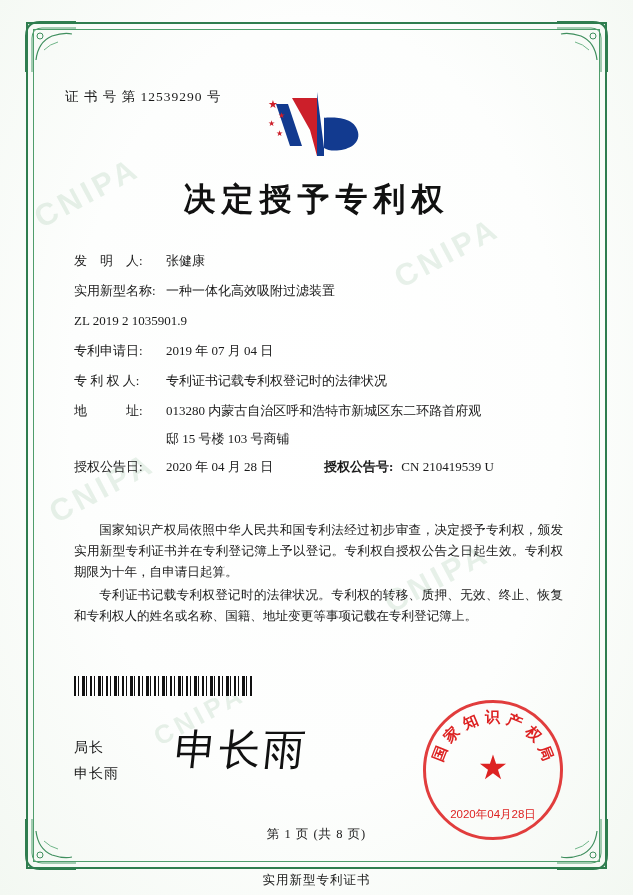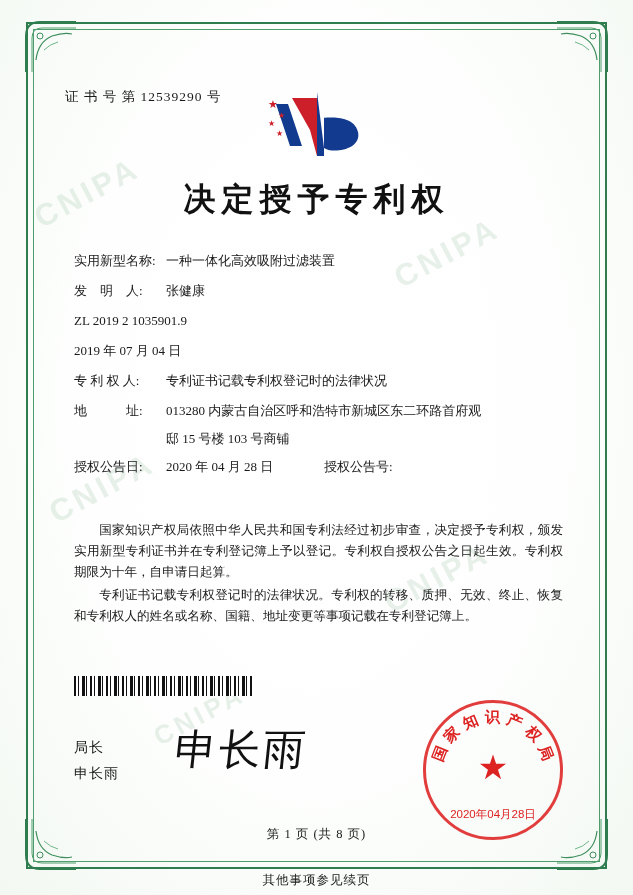--- a/index.html
+++ b/index.html
@@ -97,21 +97,21 @@
   .frow{display:flex;align-items:flex-start;}
   .flabel{
     width:92px;flex:0 0 92px;
     letter-spacing:0px;
     white-space:nowrap;
   }
   .fvalue{flex:1;}
   .frow2{display:flex;}
   .col-left{flex:0 0 250px;display:flex;}
   .col-right{display:flex;}
-  .col-right .flabel{width:auto;flex:0 0 auto;padding-right:8px;}
+  .col-right .flabel{width:auto;flex:0 0 auto;padding-right:8px;font-weight:bold;}
   .addr-second{padding-left:92px;line-height:26px;font-family:Liberation Serif, serif;}
 
   
   .paras{
     position:absolute;left:74px;right:70px;top:520px;
     font-size:12.6px;
     line-height:21px;
     text-align:justify;
   }
   .paras p{margin:0 0 2px 0;text-indent:2em;}
@@ -688,34 +688,35 @@
         <text x="14" y="48" font-size="8">★</text>
       </g>
     </svg>
   </div>
 
   <div class="title">决定授予专利权</div>
 
   <div class="fields">
 
     <div class="frow">
+      <div class="flabel">发　明　人:</div>
+      <div class="fvalue">张健康</div>
+    </div>
+
+    <div class="frow">
       <div class="flabel">实用新型名称:</div>
       <div class="fvalue">一种一体化高效吸附过滤装置</div>
     </div>
 
     <div class="frow">
-      <div class="flabel">发　明　人:</div>
-      <div class="fvalue">张健康</div>
-    </div>
-
-    <div class="frow">
       <div class="fvalue">ZL 2019 2 1035901.9</div>
     </div>
 
     <div class="frow">
+      <div class="flabel">专利申请日:</div>
       <div class="fvalue">2019 年 07 月 04 日</div>
     </div>
 
     <div class="frow">
       <div class="flabel">专 利 权 人:</div>
       <div class="fvalue">专利证书记载专利权登记时的法律状况</div>
     </div>
 
     <div class="frow">
       <div class="flabel">地　　　址:</div>
@@ -723,20 +724,21 @@
     </div>
     <div class="addr-second">邸 15 号楼 103 号商铺</div>
 
     <div class="frow2">
       <div class="col-left">
         <div class="flabel">授权公告日:</div>
         <div class="fvalue">2020 年 04 月 28 日</div>
       </div>
       <div class="col-right">
         <div class="flabel">授权公告号:</div>
+        <div class="fvalue">CN 210419539 U</div>
       </div>
     </div>
   </div>
 
   <div class="paras">
     <p>国家知识产权局依照中华人民共和国专利法经过初步审查，决定授予专利权，颁发实用新型专利证书并在专利登记簿上予以登记。专利权自授权公告之日起生效。专利权期限为十年，自申请日起算。</p>
     <p>专利证书记载专利权登记时的法律状况。专利权的转移、质押、无效、终止、恢复和专利权人的姓名或名称、国籍、地址变更等事项记载在专利登记簿上。</p>
   </div>
 
   <div class="barcode"></div>
@@ -755,14 +757,14 @@
       </defs>
       <text>
         <textPath href="#arcpath" startOffset="50%" text-anchor="middle">国 家 知 识 产 权 局</textPath>
       </text>
     </svg>
     <div class="star">★</div>
     <div class="sealdate">2020年04月28日</div>
   </div>
 
   <div class="pagenum">第 1 页 (共 8 页)</div>
-  <div class="footnote">其他事项参见续页</div>
+  <div class="footnote">实用新型专利证书</div>
 </div>
 
 </body></html>

